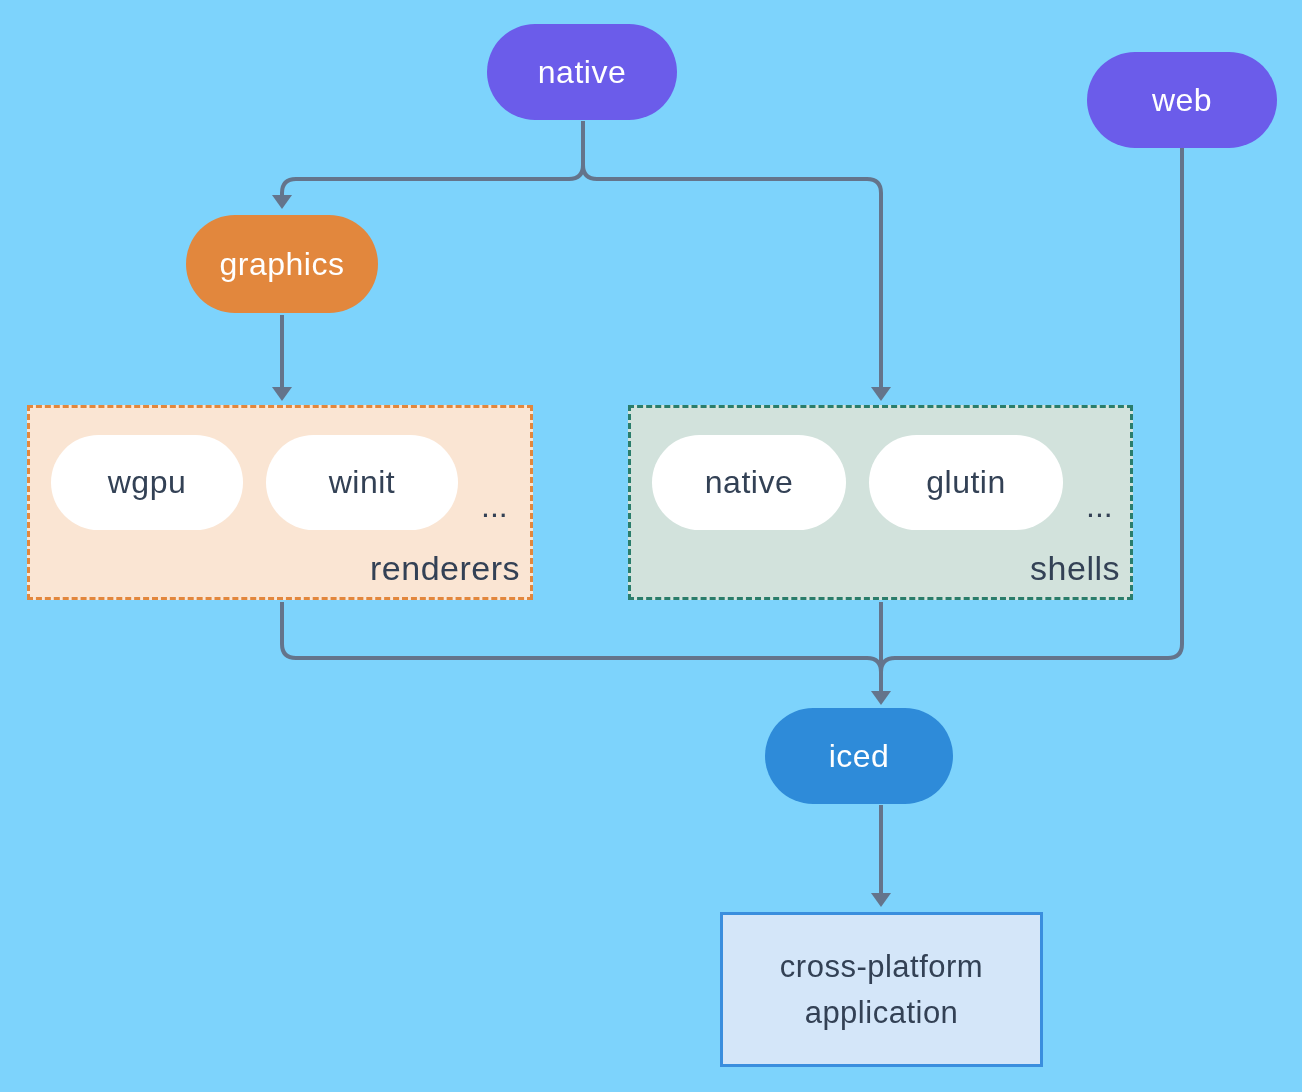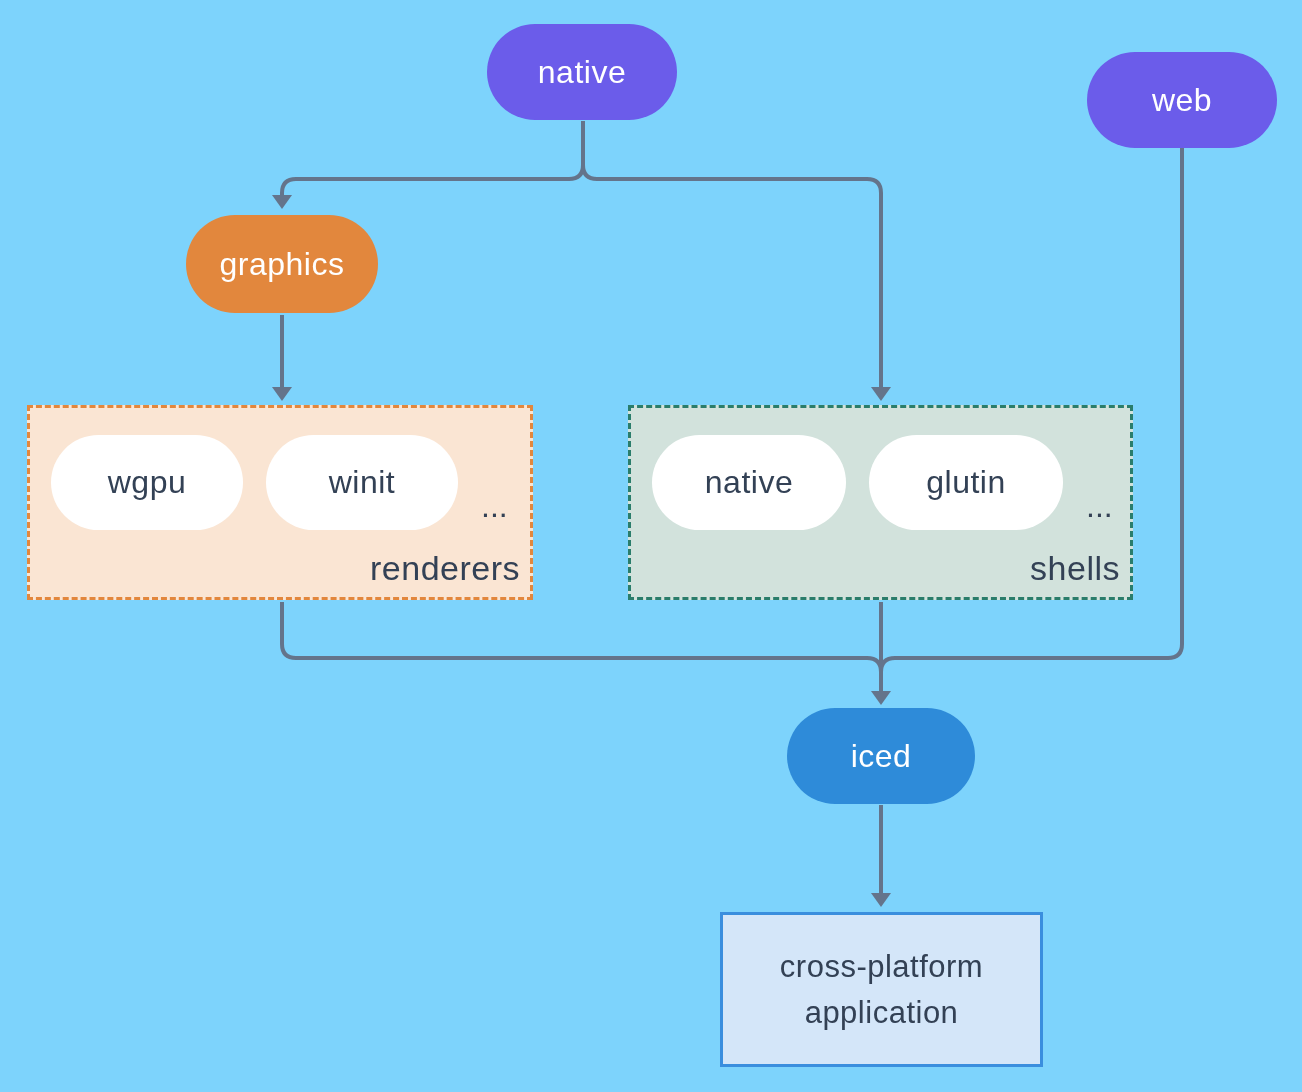--- a/index.html
+++ b/index.html
@@ -32,21 +32,21 @@
     font-size: 32px;
     letter-spacing: 0.5px;
   }
   .node.purple { background: #6B5CEA; border-radius: 48px; }
   .node.orange { background: #E2873D; border-radius: 49px; }
   .node.blue   { background: #2E8BD9; border-radius: 48px; }
 
   #node-native   { left: 487px; top: 24px;  width: 190px; height: 96px; }
   #node-web      { left: 1087px; top: 24px; width: 190px; height: 96px; margin-top: 28px; }
   #node-graphics { left: 186px; top: 215px; width: 192px; height: 98px; }
-  #node-iced     { left: 787px; top: 708px; width: 188px; height: 96px; }
+  #node-iced     { left: 765px; top: 708px; width: 188px; height: 96px; }
 
   .group {
     position: absolute;
     width: 506px; height: 195px;
     padding: 27px 20px 0 21px;
     display: flex;
     align-items: flex-start;
     gap: 23px;
   }
   #group-renderers {

